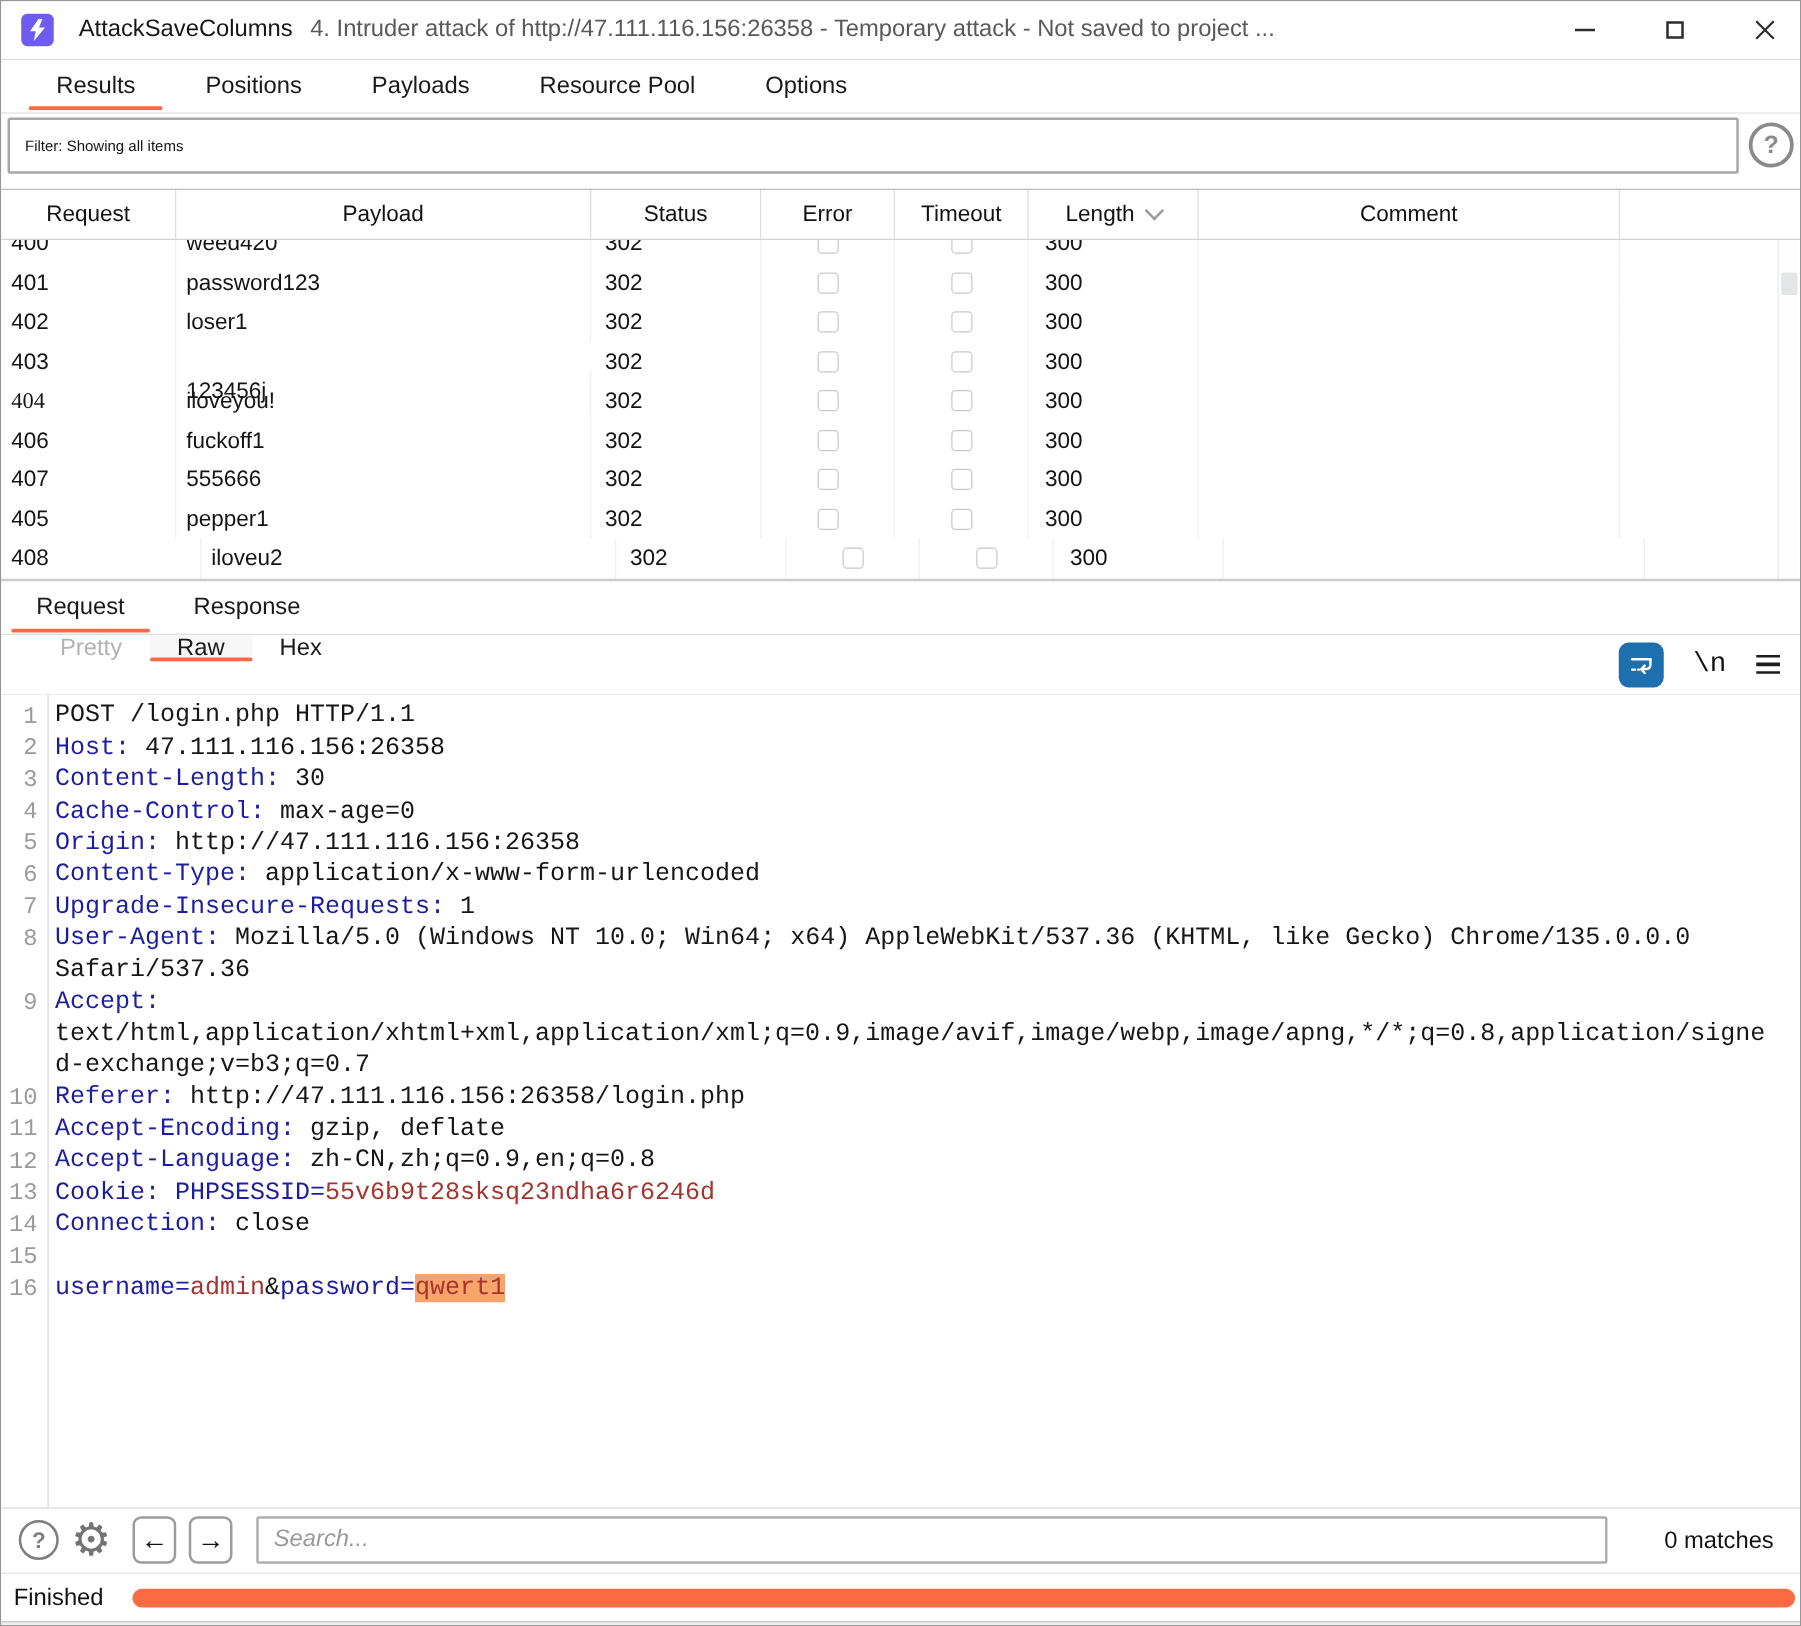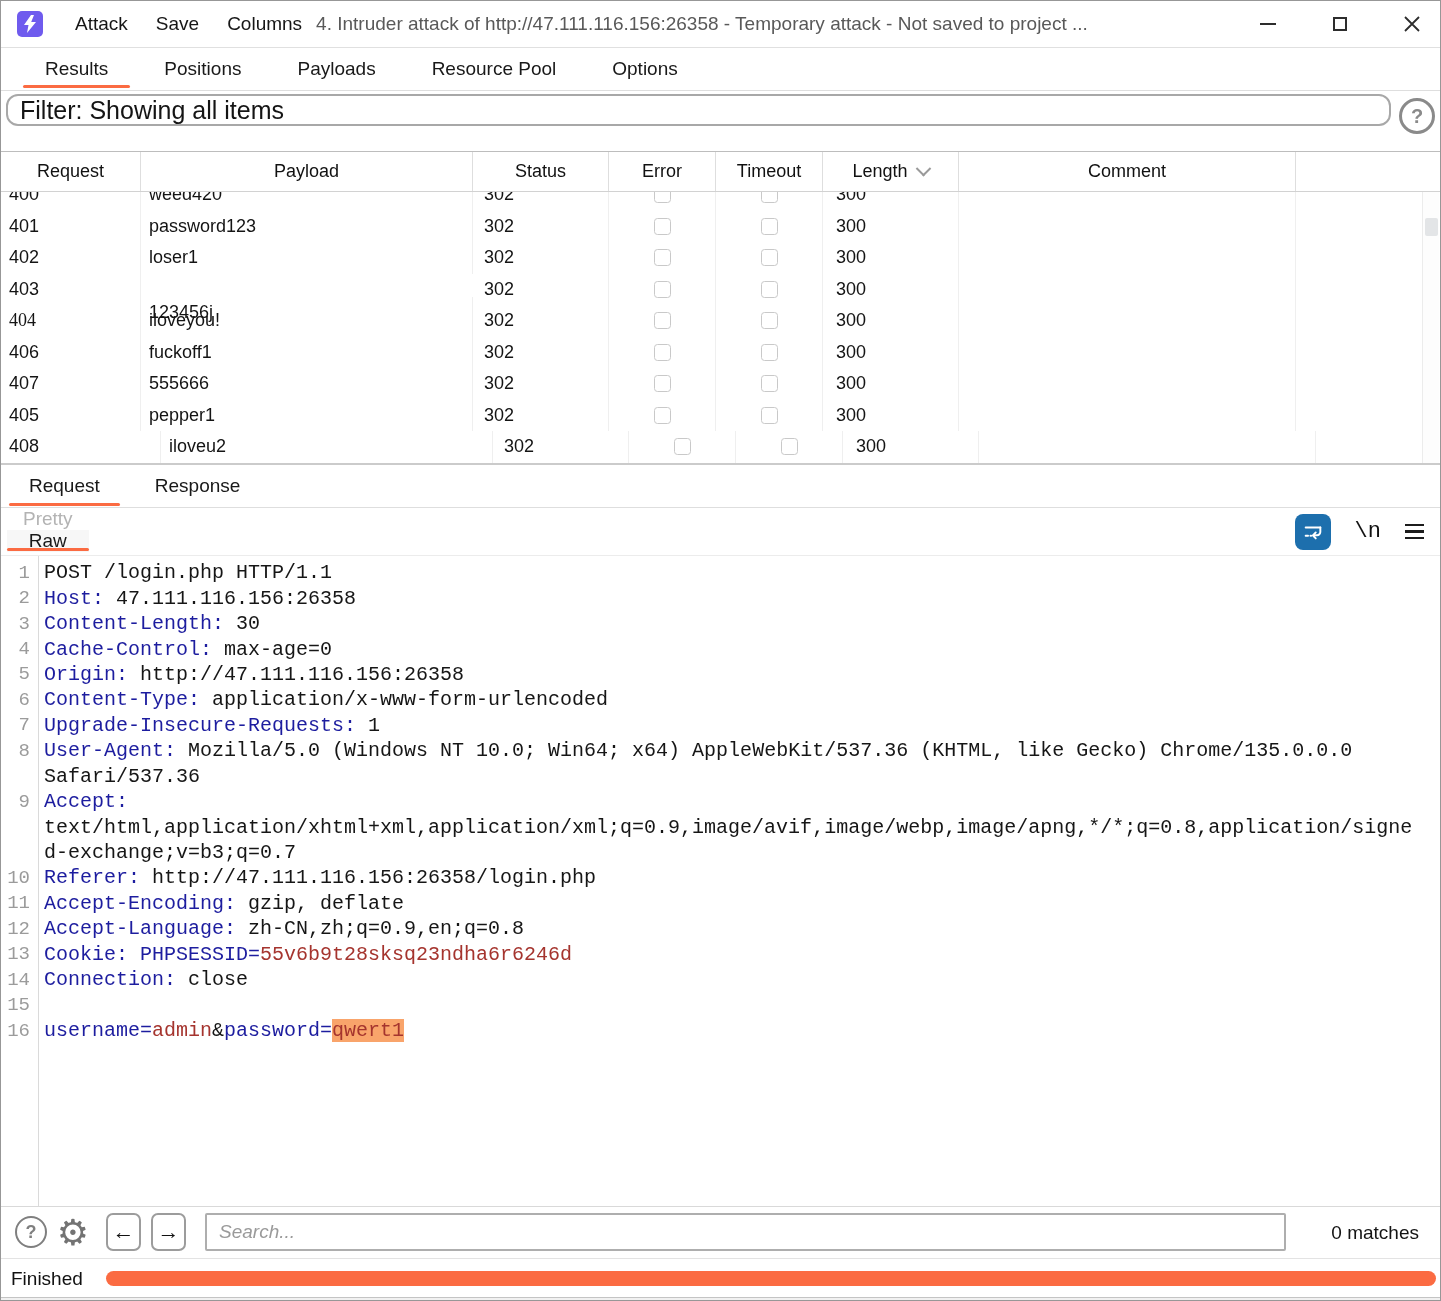--- a/index.html
+++ b/index.html
@@ -4,34 +4,34 @@
 <style>
   html,body{margin:0;padding:0;background:#dcdcdc;}
   #app{
     position:relative; width:1441px; height:1301px; background:#ffffff;
     font-family:"Liberation Sans","DejaVu Sans",sans-serif; color:#1b1b1b;
     border:1px solid #979797; box-sizing:border-box; overflow:hidden;
   }
   
   .titlebar{position:absolute;left:0;top:0;width:100%;height:47px;display:flex;align-items:center;border-bottom:1px solid #e0e0e0;box-sizing:border-box;background:#fff;}
   .logo{width:26px;height:26px;border-radius:5px;background:var(--logo);margin-left:16px;flex:0 0 auto;display:flex;align-items:center;justify-content:center;}
-  .menubar{display:flex;gap:28px;margin-left:32px;flex:0 0 auto;}
+  .menubar{display:flex;margin-left:20px;flex:0 0 auto;}
   .menu-item{font-size:19px;color:#161616;cursor:default;}
   .wintitle{margin-left:14px;font-size:19px;color:#595959;white-space:nowrap;overflow:hidden;text-overflow:ellipsis;flex:1 1 auto;}
   .wincontrols{display:flex;align-items:center;gap:52px;margin-right:18px;flex:0 0 auto;}
   .wbtn{width:20px;height:20px;display:flex;align-items:center;justify-content:center;}
   .min-glyph{width:16px;height:2px;background:#2d2d2d;}
   .max-glyph{width:14px;height:14px;border:2px solid #2d2d2d;box-sizing:border-box;}
   
   .maintabs{position:absolute;left:0;top:47px;width:100%;height:43px;display:flex;align-items:stretch;padding-left:22px;box-sizing:border-box;border-bottom:1px solid #dedede;background:#fff;}
   .mtab{position:relative;display:flex;align-items:center;padding:0 22px;margin-right:12px;font-size:19px;color:#191919;cursor:default;}
   .mtab.active::after{content:"";position:absolute;left:0;right:0;bottom:2px;height:3px;background:var(--accent);border-radius:2px;}
   
   .filterband{position:absolute;left:0;top:90px;width:100%;height:60px;background:#fff;}
-  .filterbox{position:absolute;left:5px;top:3px;width:1385px;height:32px;border:2px solid #a8a8a8;border-radius:12px;box-sizing:border-box;display:flex;align-items:center;padding-left:12px;font-size:25px;color:#141414;background:#fff;}
+  .filterbox{position:absolute;left:5px;top:3px;width:1385px;height:45px;border:2px solid #a8a8a8;border-radius:2px;box-sizing:border-box;display:flex;align-items:center;padding-left:12px;font-size:12px;color:#141414;background:#fff;}
   .helpcirc{position:absolute;left:1398px;top:7px;width:36px;height:36px;border:3px solid #8a8a8a;border-radius:50%;box-sizing:border-box;display:flex;align-items:center;justify-content:center;font-size:20px;font-weight:bold;color:#8a8a8a;}
   
   .thead{position:absolute;left:0;top:150px;width:100%;height:41px;display:flex;border-top:1px solid #bdbdbd;border-bottom:1px solid #d2d2d2;box-sizing:border-box;background:#fff;}
   .th{display:flex;align-items:center;justify-content:center;font-size:18px;color:#111;border-right:1px solid #dedede;box-sizing:border-box;}
   .thfill{flex:1;border-right:none;}
   .sortchev{width:9px;height:9px;border-right:2px solid #9a9a9a;border-bottom:2px solid #9a9a9a;transform:rotate(45deg) translate(-2px,-2px);margin-left:10px;display:inline-block;}
   .tbody{position:absolute;left:0;top:191px;width:100%;height:271px;overflow:hidden;background:#fff;}
   .trowwrap{position:absolute;left:0;top:-13px;width:100%;}
   .trow{display:flex;height:31.5px;align-items:center;}
   .td{height:100%;display:flex;align-items:center;font-size:18px;color:#141414;border-right:1px solid #efefef;box-sizing:border-box;}
@@ -42,21 +42,21 @@
   .td.c5{padding-left:13px;}
   .cb{width:17px;height:17px;border:1.5px solid #c9c9c9;border-radius:3.5px;background:#fff;box-sizing:border-box;}
   .vscroll{position:absolute;right:1px;top:0;width:17px;height:100%;background:#fdfdfd;border-left:1px solid #ececec;box-sizing:border-box;}
   .vthumb{position:absolute;left:2px;top:26px;width:13px;height:18px;background:#e3e5e7;border-radius:2px;}
   
   .msgtabs{position:absolute;left:0;top:462px;width:100%;height:45px;display:flex;align-items:stretch;padding-left:8px;box-sizing:border-box;border-top:2px solid #cbcbcb;border-bottom:1px solid #dedede;background:#fff;}
   .rtab{position:relative;display:flex;align-items:center;padding:0 20px;margin-right:15px;font-size:19px;color:#191919;}
   .rtab.active::after{content:"";position:absolute;left:0;right:0;bottom:1px;height:3px;background:var(--accent);border-radius:2px;}
   
   .viewtabs{position:absolute;left:0;top:507px;width:100%;height:48px;display:flex;align-items:center;justify-content:space-between;border-bottom:1px solid #ececec;box-sizing:border-box;background:#fff;}
-  .viewtabs-left{display:flex;align-items:center;height:100%;flex-direction:column;}
+  .viewtabs-left{display:flex;align-items:flex-start;height:100%;padding-left:25px;}
   .vtab{position:relative;display:flex;align-items:center;padding:0 22px;font-size:19px;color:#191919;}
   .vtab.disabled{color:#b3b3b3;}
   .vtab.active{background:#f7f7f7;}
   .vtab.active::after{content:"";position:absolute;left:0;right:0;bottom:1px;height:3px;background:var(--accent);border-radius:2px;}
   .viewtabs-right{display:flex;align-items:center;gap:24px;padding-right:16px;}
   .wrapbtn{width:36px;height:36px;border-radius:8px;background:#1d6fad;display:flex;align-items:center;justify-content:center;}
   .nl{font-family:"Liberation Mono","DejaVu Sans Mono",monospace;font-size:22px;color:#111;}
   .ham{display:flex;flex-direction:column;gap:4px;}
   .ham i{display:block;width:19px;height:2.5px;background:#1c1c1c;}
   

